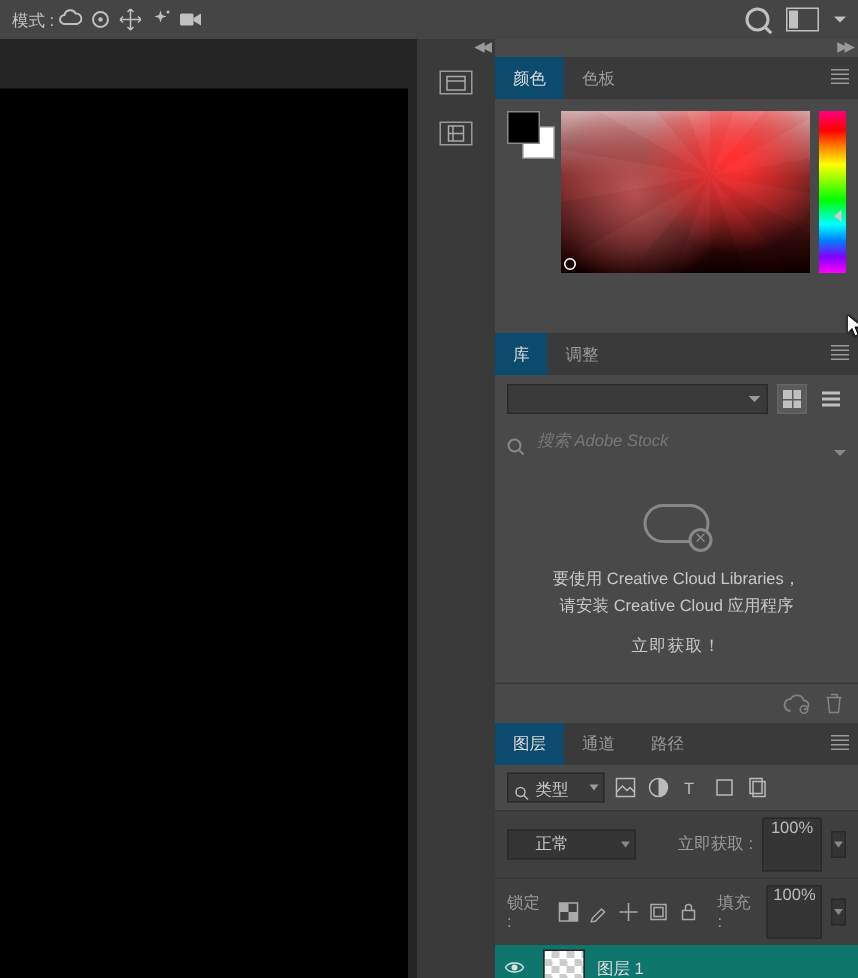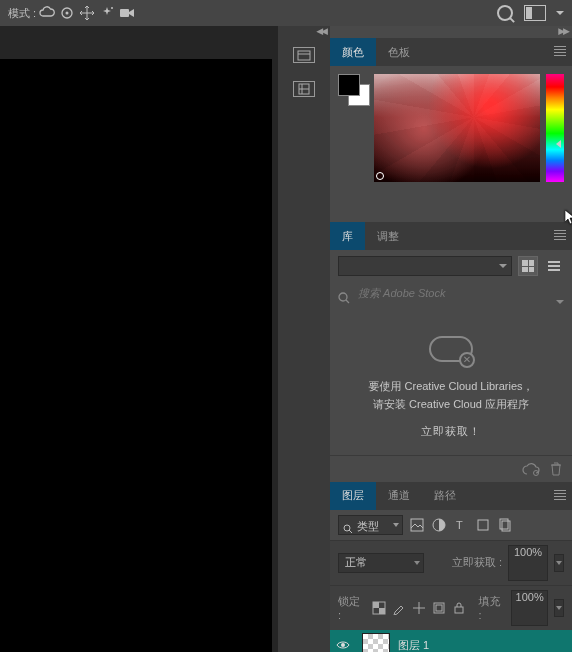--- a/index.html
+++ b/index.html
@@ -63,21 +63,21 @@
 .cc-link{color:#c8c8c8;margin-top:10px;display:inline-block;letter-spacing:1px}
 .lib-footer{display:flex;justify-content:flex-end;gap:10px;padding:6px 10px;border-top:1px solid #3a3a3a}
 .ghost-ico{opacity:.6}
 
 .layers-panel{background:#494949}
 .layer-opts{display:flex;align-items:center;padding:5px 8px;gap:6px}
 .type-select{width:65px;height:20px;background:#3a3a3a;border:1px solid #2a2a2a;display:flex;align-items:flex-end;padding:0 4px;gap:4px;position:relative}
 .type-select .caret{position:absolute;right:3px;top:7px;width:0;height:0;border-left:3px solid transparent;border-right:3px solid transparent;border-top:4px solid #999}
 .filter-ico{width:16px;height:16px;display:flex;align-items:center;justify-content:center;color:#bfbfbf}
 .blend-row,.lock-row{display:flex;align-items:center;padding:4px 8px;gap:6px;background:#3f3f3f;border-top:1px solid #363636}
-.blend-select{width:86px;height:20px;background:#353535;border:1px solid #2a2a2a;display:flex;align-items:center;padding:0 6px;position:relative;color:#999}
+.blend-select{width:86px;height:20px;background:#353535;border:1px solid #2a2a2a;display:flex;align-items:center;padding:0 18px;position:relative;color:#999}
 .blend-select .caret{position:absolute;right:3px;top:7px;width:0;height:0;border-left:3px solid transparent;border-right:3px solid transparent;border-top:4px solid #888}
 .pct-input{width:40px;height:36px;background:#353535;border:1px solid #2a2a2a;text-align:center;color:#bbb}
 .sm-caret{width:10px;height:18px;background:#353535;border:1px solid #2a2a2a;display:flex;align-items:center;justify-content:center}
 .sm-caret span{width:0;height:0;border-left:3px solid transparent;border-right:3px solid transparent;border-top:4px solid #888}
 .dim-label{color:#9a9a9a}
 .lock-icons{display:flex;gap:6px;margin-left:2px}
 .layer-list{background:#3c3c3c}
 .layer-row{height:32px;display:flex;align-items:center;border-bottom:1px solid #333;padding:0 6px;gap:8px}
 .layer-row.sel{background:#0f766e}
 .eye{width:18px;text-align:center}

